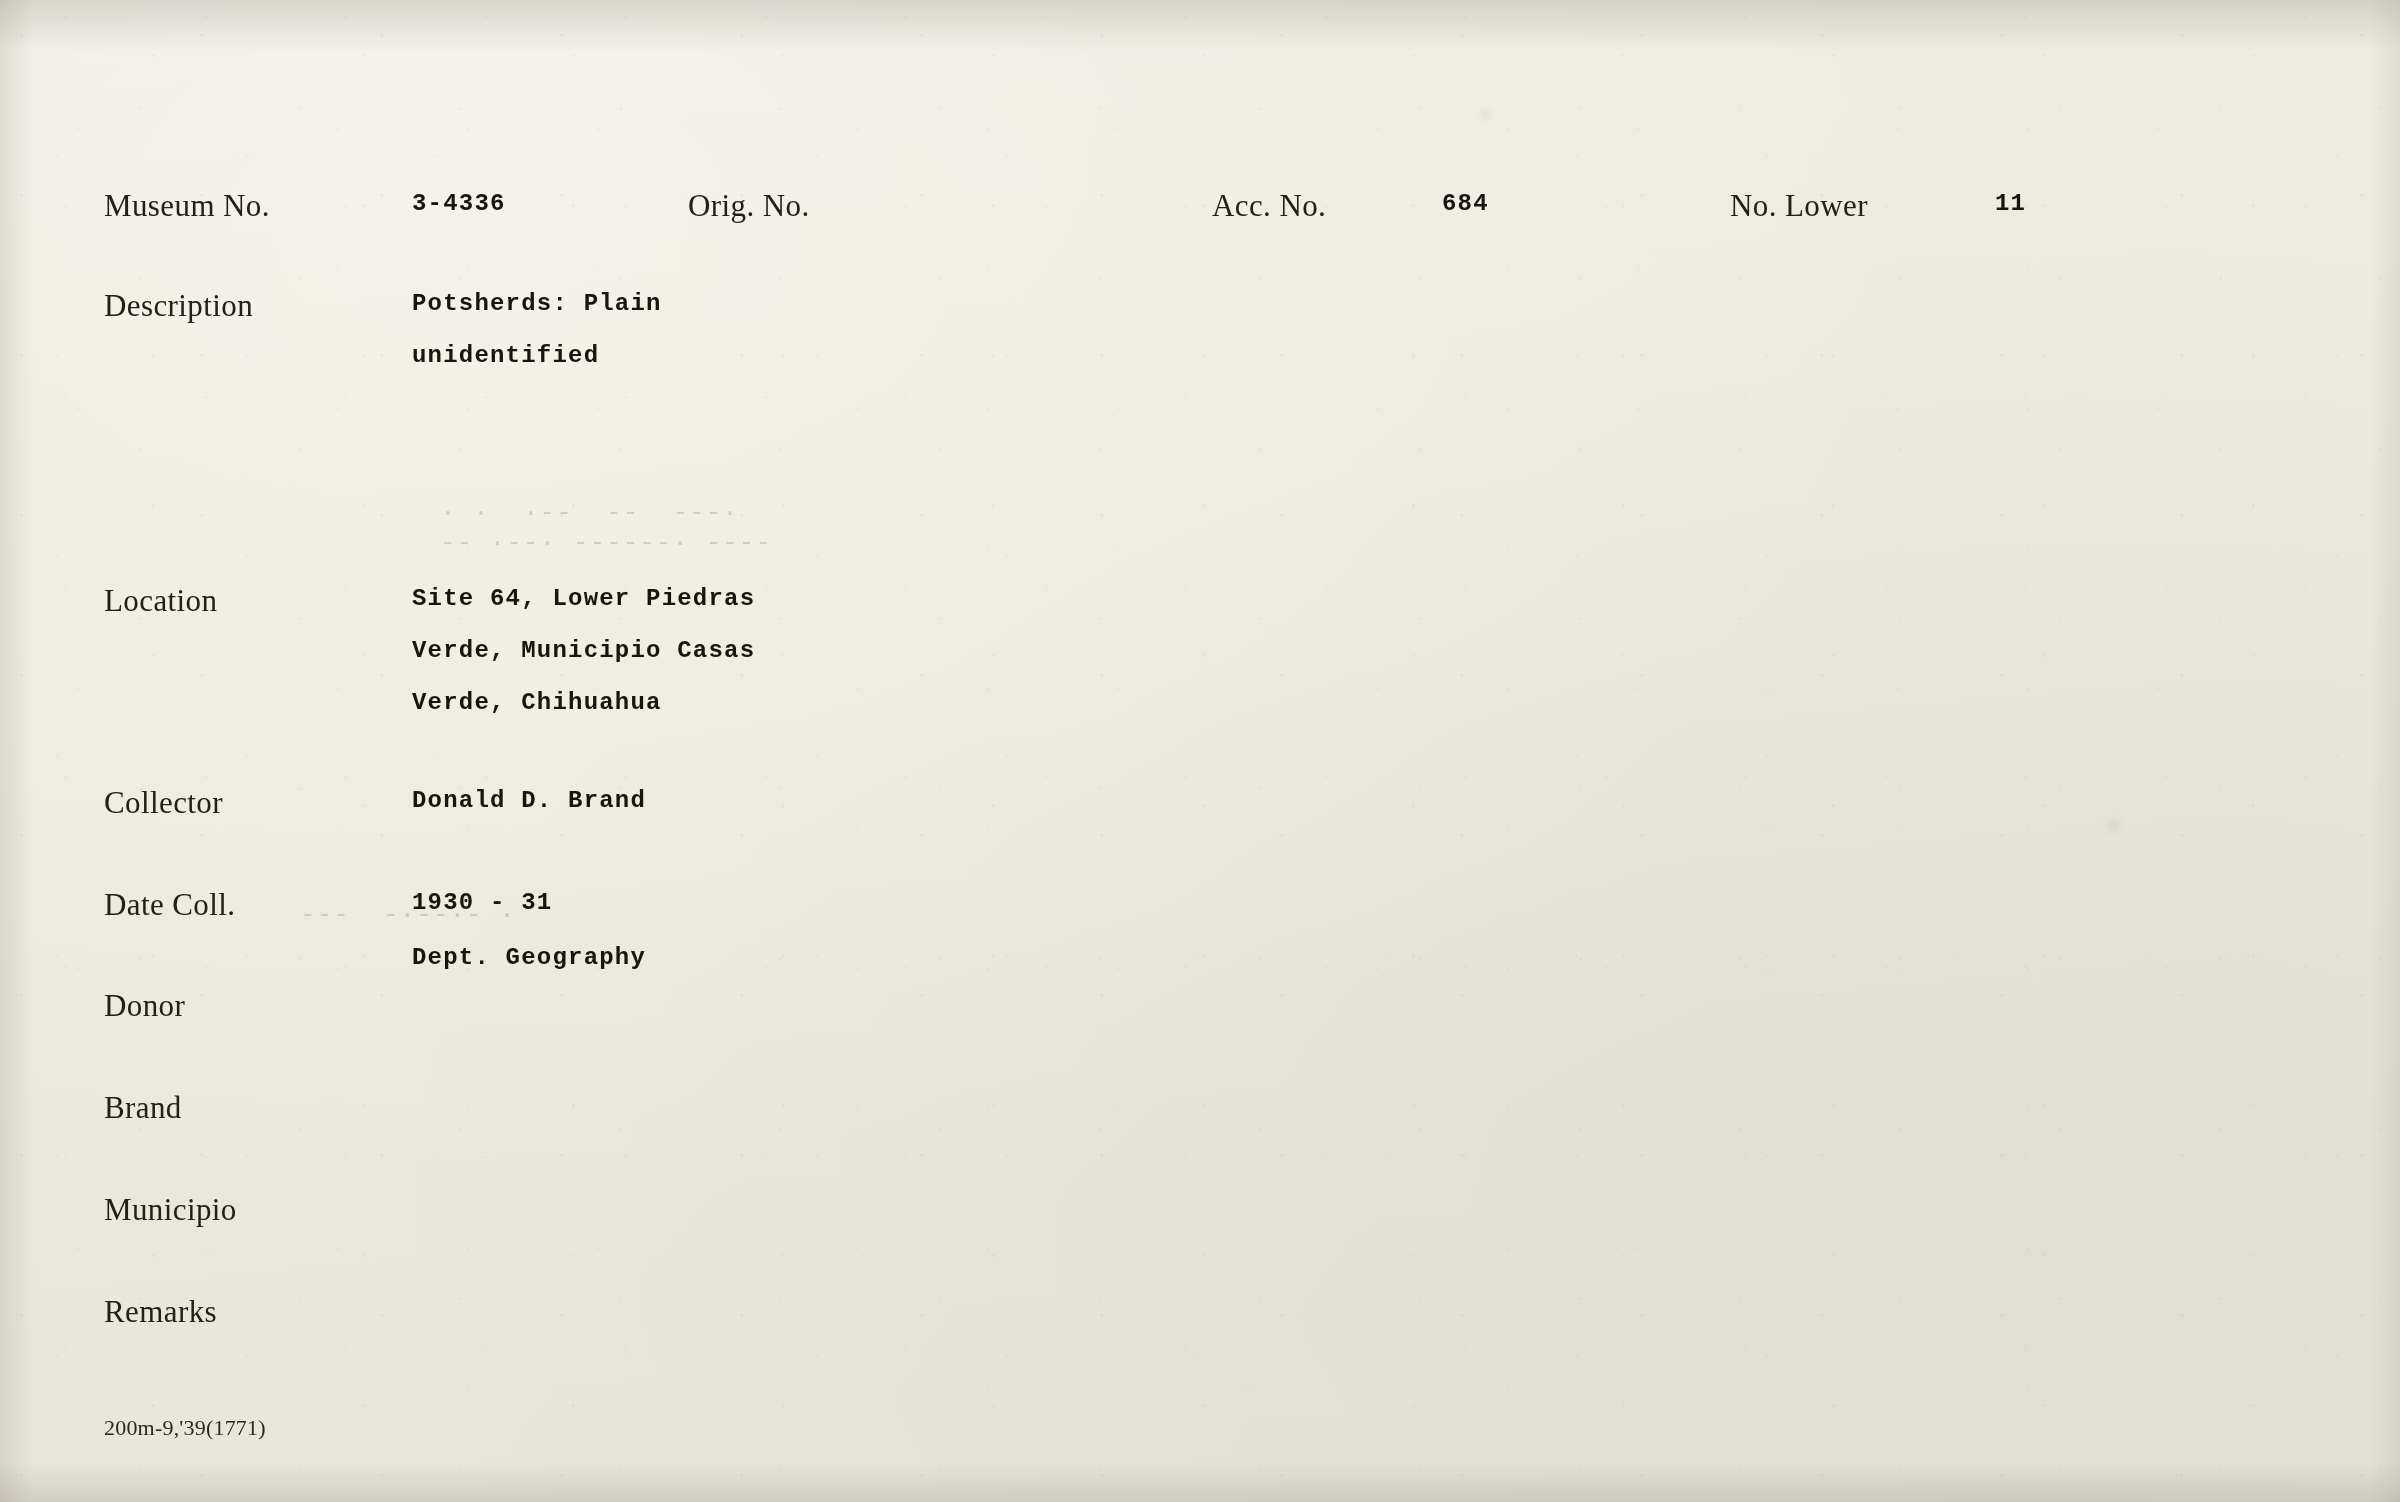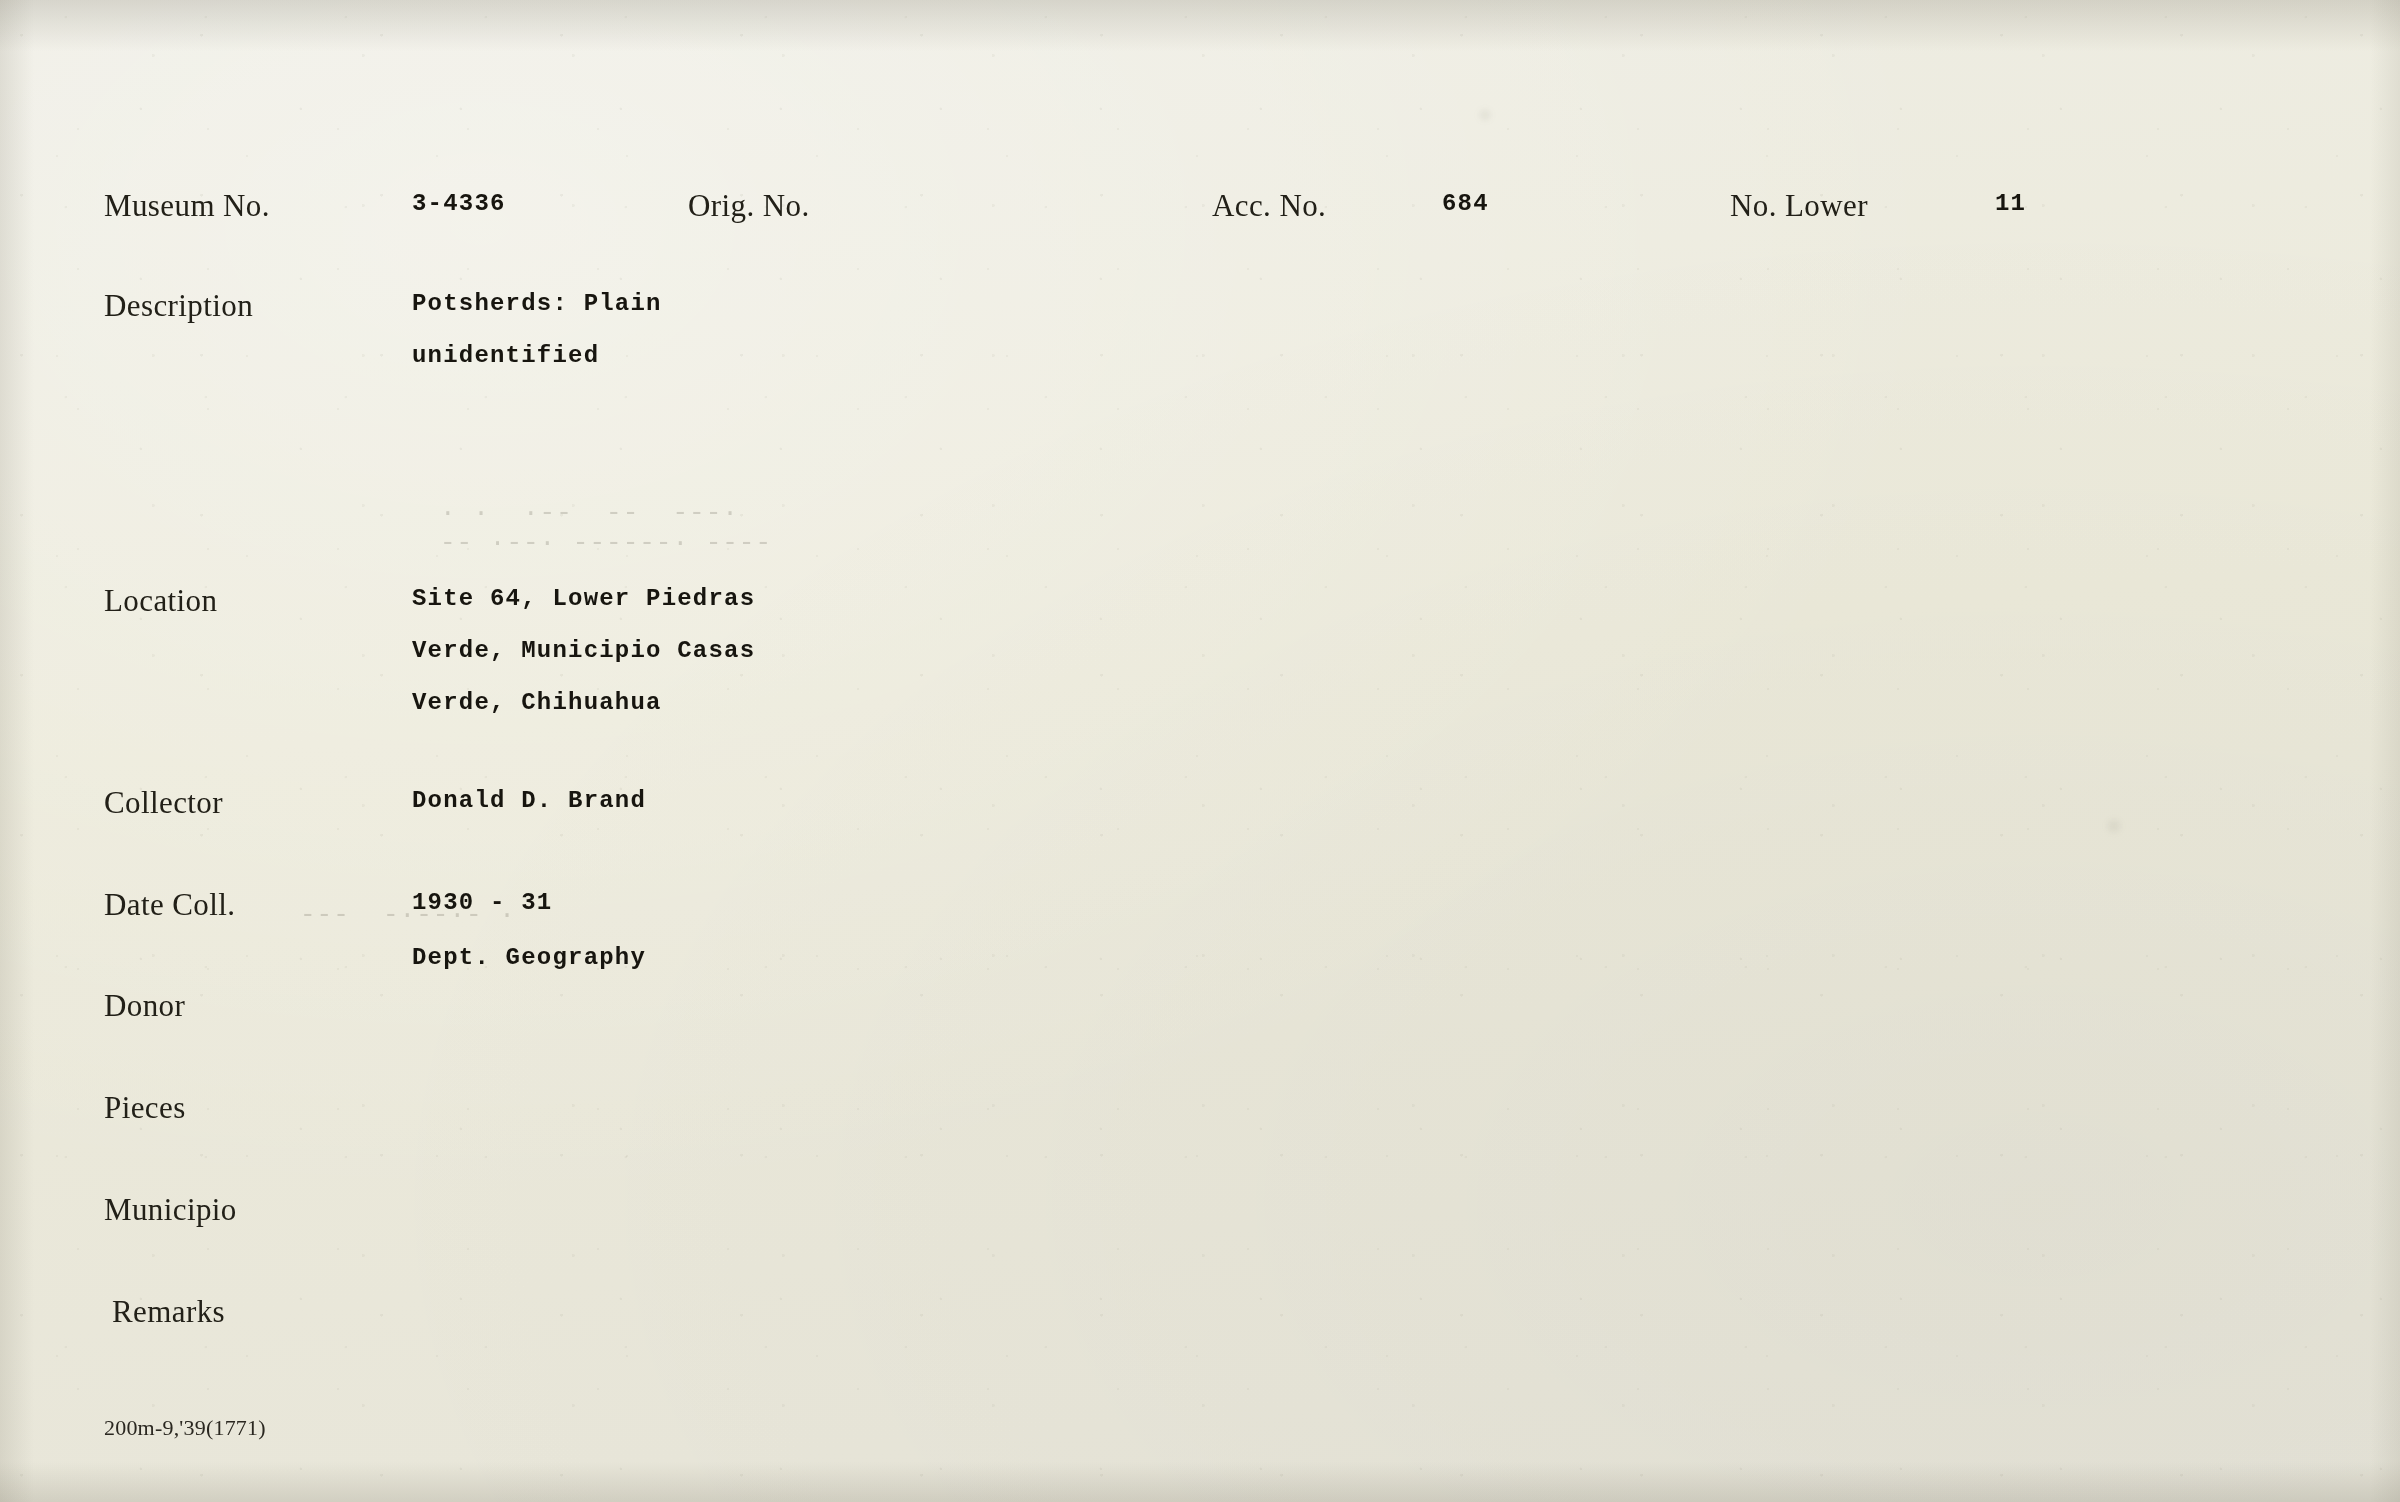--- a/index.html
+++ b/index.html
@@ -153,23 +153,23 @@
 
   <div class="label" style="left:104px; top:785px;">Collector</div>
   <div class="typed" style="left:412px; top:775px;">Donald D. Brand</div>
 
   <div class="label" style="left:104px; top:887px;">Date Coll.</div>
   <div class="typed" style="left:412px; top:877px;">1930 - 31</div>
 
   <div class="label" style="left:104px; top:988px;">Donor</div>
   <div class="typed" style="left:412px; top:932px;">Dept. Geography</div>
 
-  <div class="label" style="left:104px; top:1090px;">Pieces</div>
+  <div class="label" style="left:104px; top:1090px;">Brand</div>
   <div class="typed" style="left:412px; top:1080px;"></div>
 
   <div class="label" style="left:104px; top:1192px;">Municipio</div>
   <div class="typed" style="left:412px; top:1182px;"></div>
 
-  <div class="label" style="left:112px; top:1294px;">Remarks</div>
+  <div class="label" style="left:104px; top:1294px;">Remarks</div>
   <div class="typed" style="left:412px; top:1284px;"></div>
 
   <div class="footer-code">200m-9,'39(1771)</div>
 </div>
 
 </body></html>

